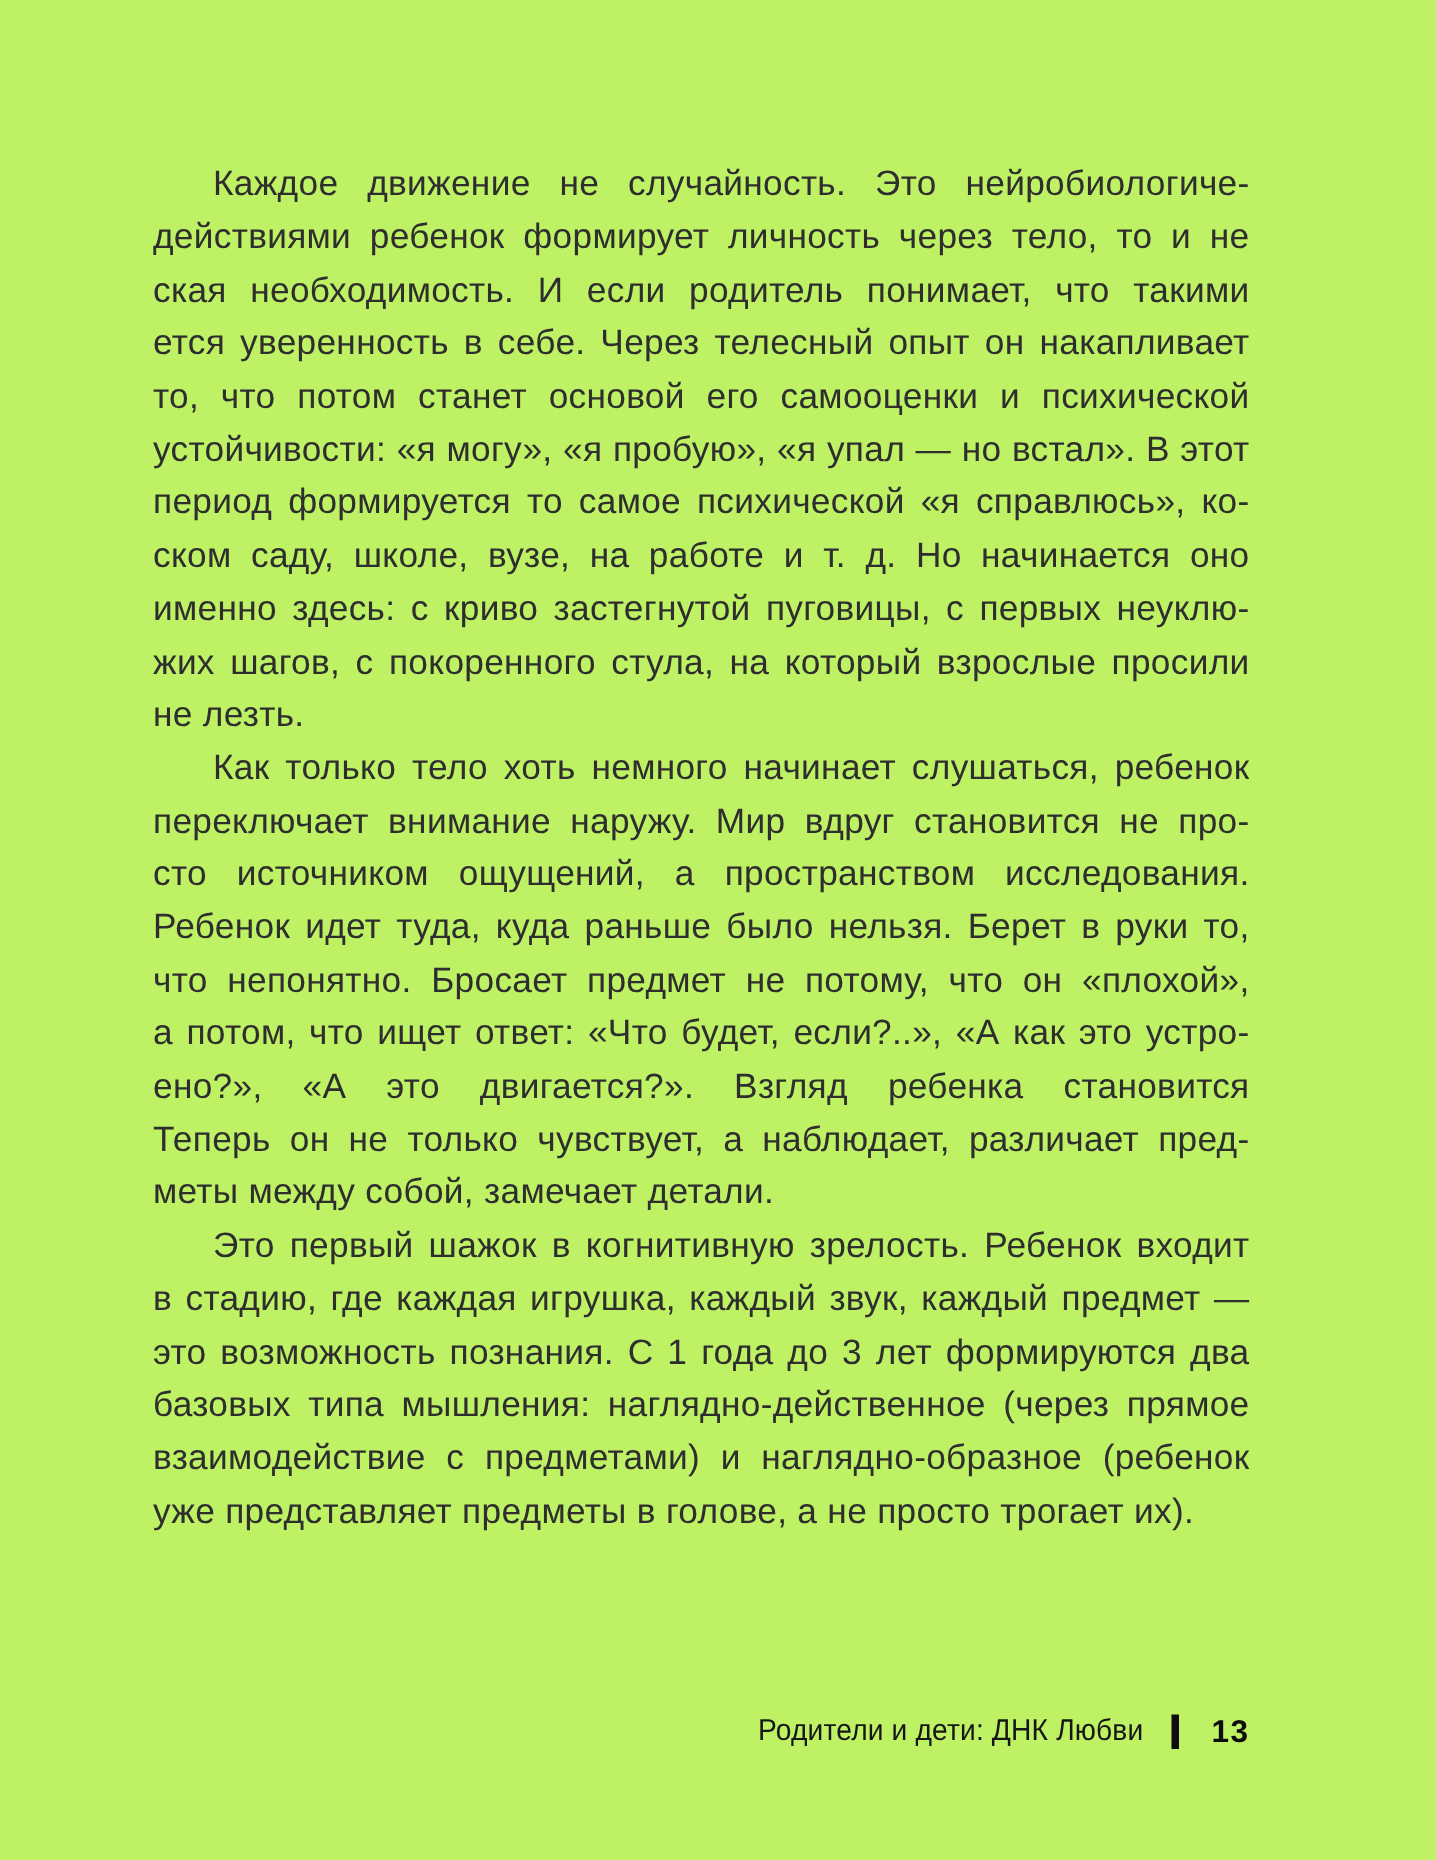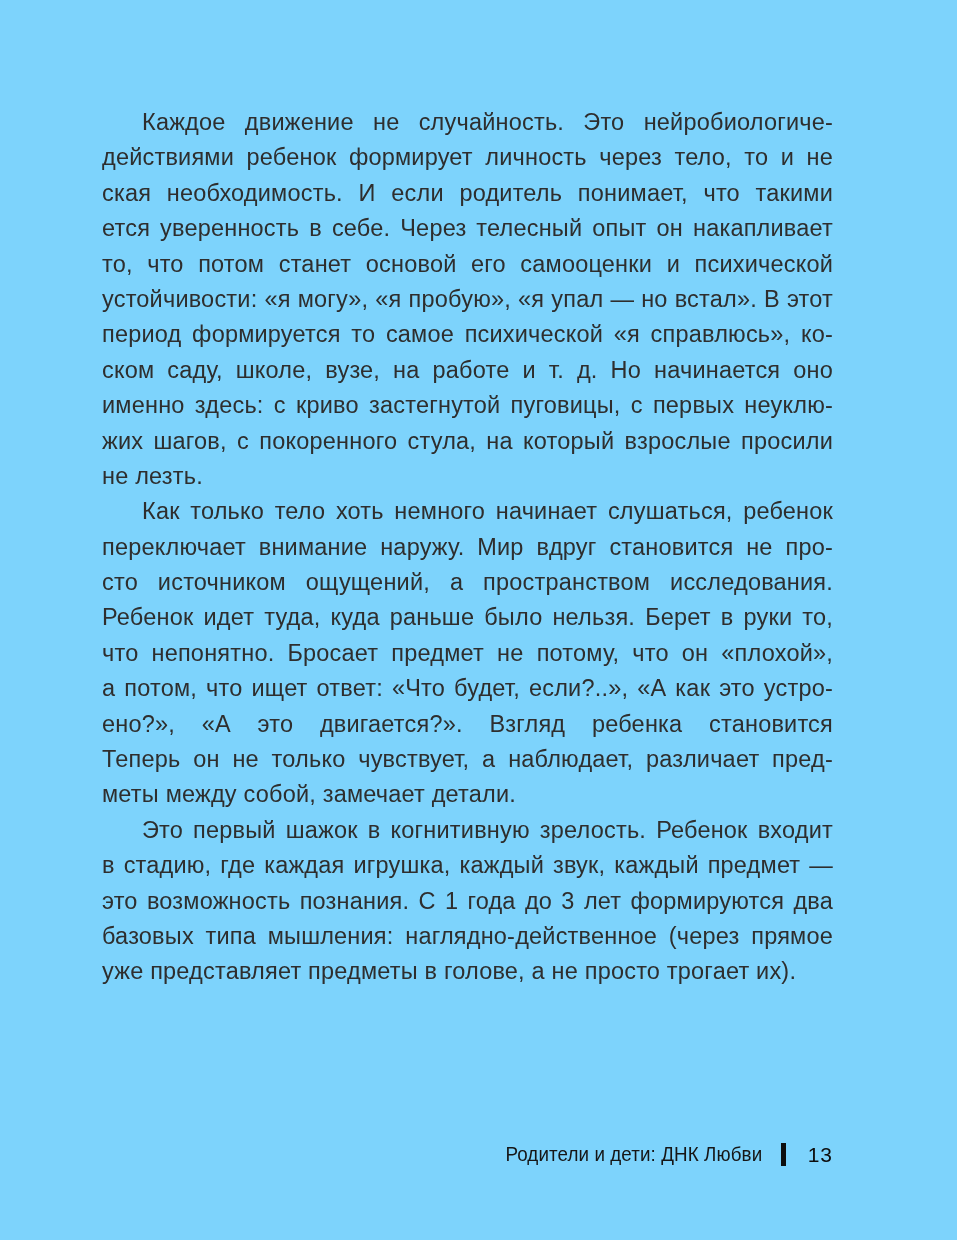--- a/index.html
+++ b/index.html
@@ -4,21 +4,21 @@
 <style>
   html, body {
     margin: 0;
     padding: 0;
     background: #ffffff;
   }
   .book-page {
     position: relative;
     width: 957px;
     height: 1240px;
-    background: #7dd3fc;
+    background: #bef264;
     overflow: hidden;
     font-family: "Liberation Sans", "DejaVu Sans", sans-serif;
   }
   .page-text {
     position: absolute;
     left: 102px;
     top: 105px;
     width: 731px;
     color: #2e2e2e;
     font-size: 23.5px;
@@ -51,21 +51,21 @@
     transform-origin: right center;
   }
   .footer-separator-bar {
     width: 4.5px;
     height: 23px;
     background: #0d0d0d;
     margin: 0 22px 0 19px;
   }
   .footer-page-number {
     font-size: 21px;
-    font-weight: 400;
+    font-weight: 700;
     letter-spacing: 1px;
     color: #0d0d0d;
   }
 </style>
 </head>
 <body>
 
 <div class="book-page">
 
   <div class="page-text">
@@ -91,20 +91,21 @@
         <div class="line">а потом, что ищет ответ: «Что будет, если?..», «А как это устро-</div>
         <div class="line">ено?», «А это двигается?». Взгляд ребенка становится активным.</div>
         <div class="line">Теперь он не только чувствует, а наблюдает, различает пред-</div>
         <div class="line last">меты между собой, замечает детали.</div>
       </div>
       <div class="paragraph">
         <div class="line first">Это первый шажок в когнитивную зрелость. Ребенок входит</div>
         <div class="line">в стадию, где каждая игрушка, каждый звук, каждый предмет —</div>
         <div class="line">это возможность познания. С 1 года до 3 лет формируются два</div>
         <div class="line">базовых типа мышления: наглядно-действенное (через прямое</div>
+        <div class="line">взаимодействие с предметами) и наглядно-образное (ребенок</div>
         <div class="line last">уже представляет предметы в голове, а не просто трогает их).</div>
       </div>
     </div>
 
   <div class="page-footer">
     <span class="footer-title">Родители и дети: ДНК Любви</span>
     <span class="footer-separator-bar"></span>
     <span class="footer-page-number">13</span>
   </div>
 

